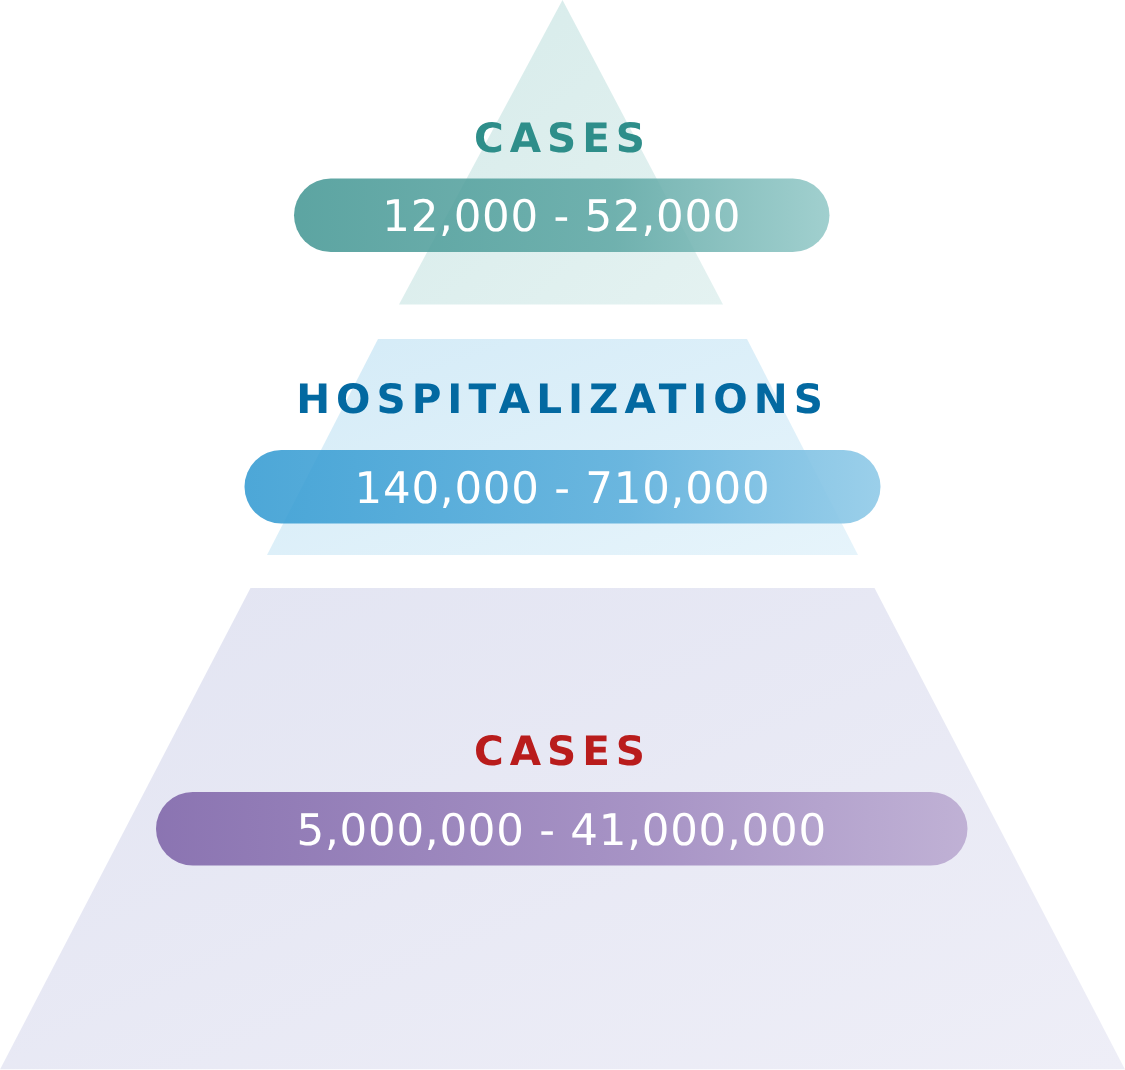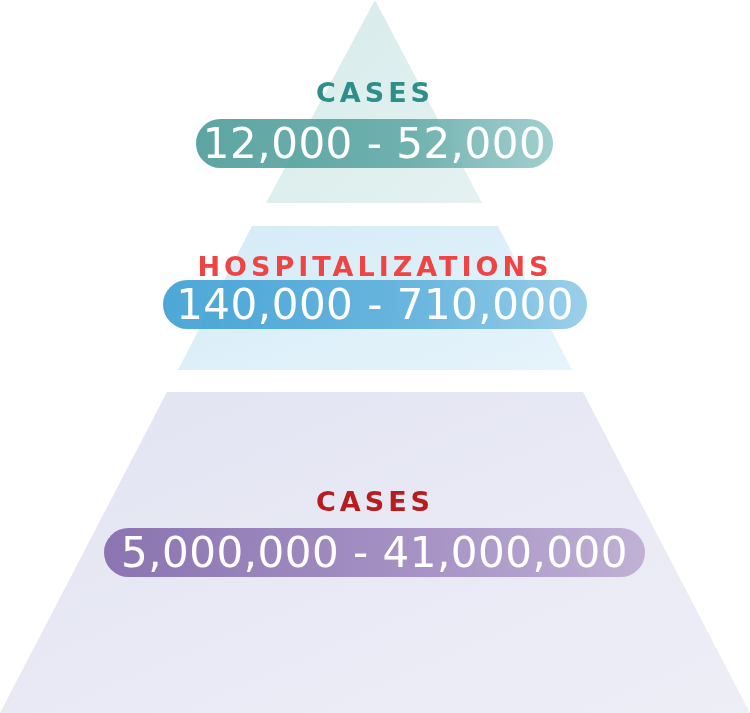--- a/index.html
+++ b/index.html
@@ -5,29 +5,29 @@
     html, body { margin: 0; padding: 0; background: #ffffff; }
     body { width: 750px; height: 713px; position: relative; overflow: hidden;
            font-family: "DejaVu Sans", "Liberation Sans", sans-serif; }
     svg.pyramid { position: absolute; left: 0; top: 0; }
     .label {
       position: absolute; left: 0; width: 750px; text-align: center;
       font-weight: bold; letter-spacing: 4px; font-size: 27px; line-height: 30px;
     }
     .pill {
       position: absolute; height: 49px; border-radius: 25px;
-      color: #ffffff; text-align: center; font-size: 42px; line-height: 50px;
+      color: #ffffff; text-align: center; font-size: 29px; line-height: 50px;
       letter-spacing: 0.5px; white-space: nowrap; overflow: hidden;
     }
     #lbl-deaths { top: 78px; color: #2e8e8a; }
-    #lbl-hosp   { top: 252px; color: #ef4444; }
+    #lbl-hosp   { top: 252px; color: #0369a1; }
     #lbl-cases  { top: 487px; color: #b91c1c; }
     #pill-deaths { left: 196px; width: 357px; top: 119px;
       background: linear-gradient(90deg, rgba(70,152,149,0.88) 0%, rgba(92,166,163,0.85) 60%, rgba(150,202,201,0.9) 100%); }
-    #pill-hosp { left: 163px; width: 424px; top: 280px;
+    #pill-hosp { left: 163px; width: 424px; top: 300px;
       background: linear-gradient(90deg, rgba(52,155,210,0.88) 0%, rgba(86,172,218,0.85) 60%, rgba(146,203,232,0.92) 100%); }
     #pill-cases { left: 104px; width: 541px; top: 528px;
       background: linear-gradient(90deg, rgba(134,110,174,0.95) 0%, rgba(160,138,192,0.9) 60%, rgba(188,172,210,0.92) 100%); }
   </style>
 </head>
 <body>
 
 <svg class="pyramid" width="750" height="713" viewBox="0 0 750 713">
   <defs>
     <linearGradient id="gTop" x1="0" y1="0" x2="1" y2="1">

